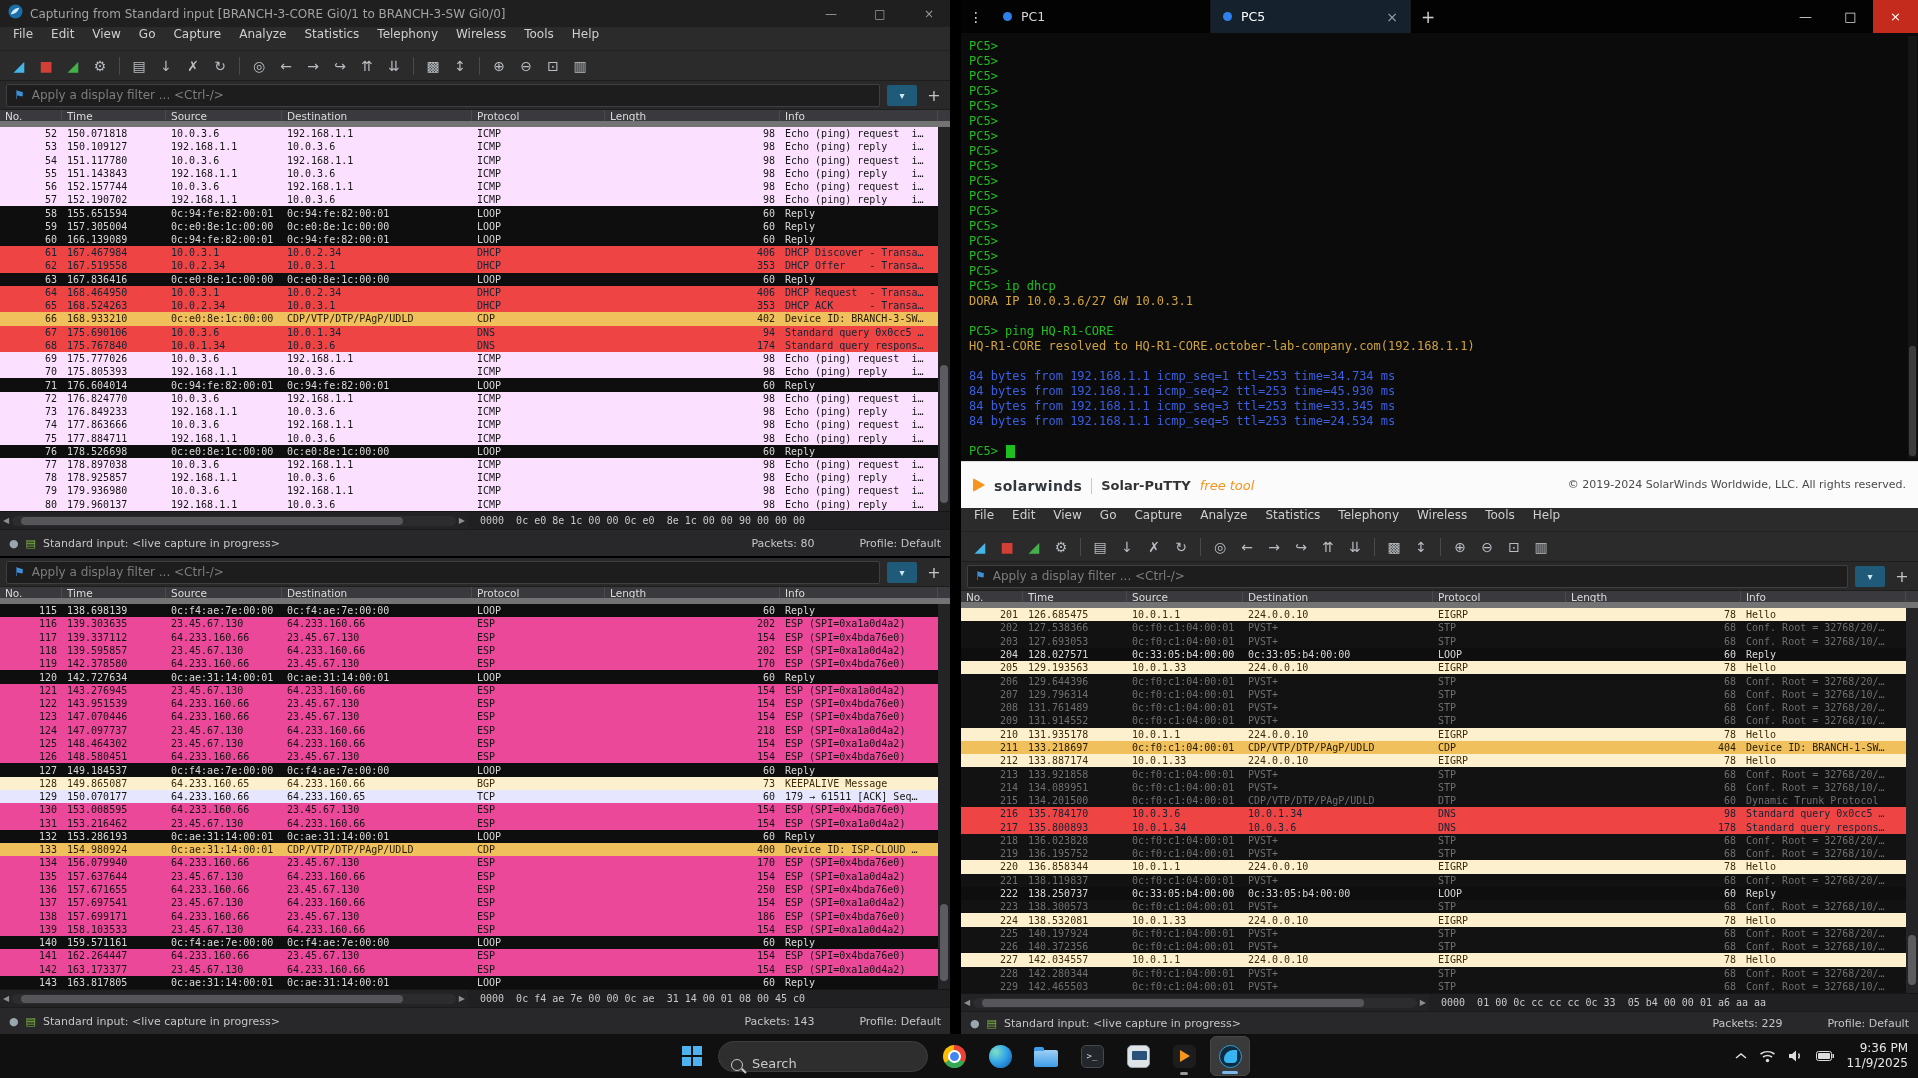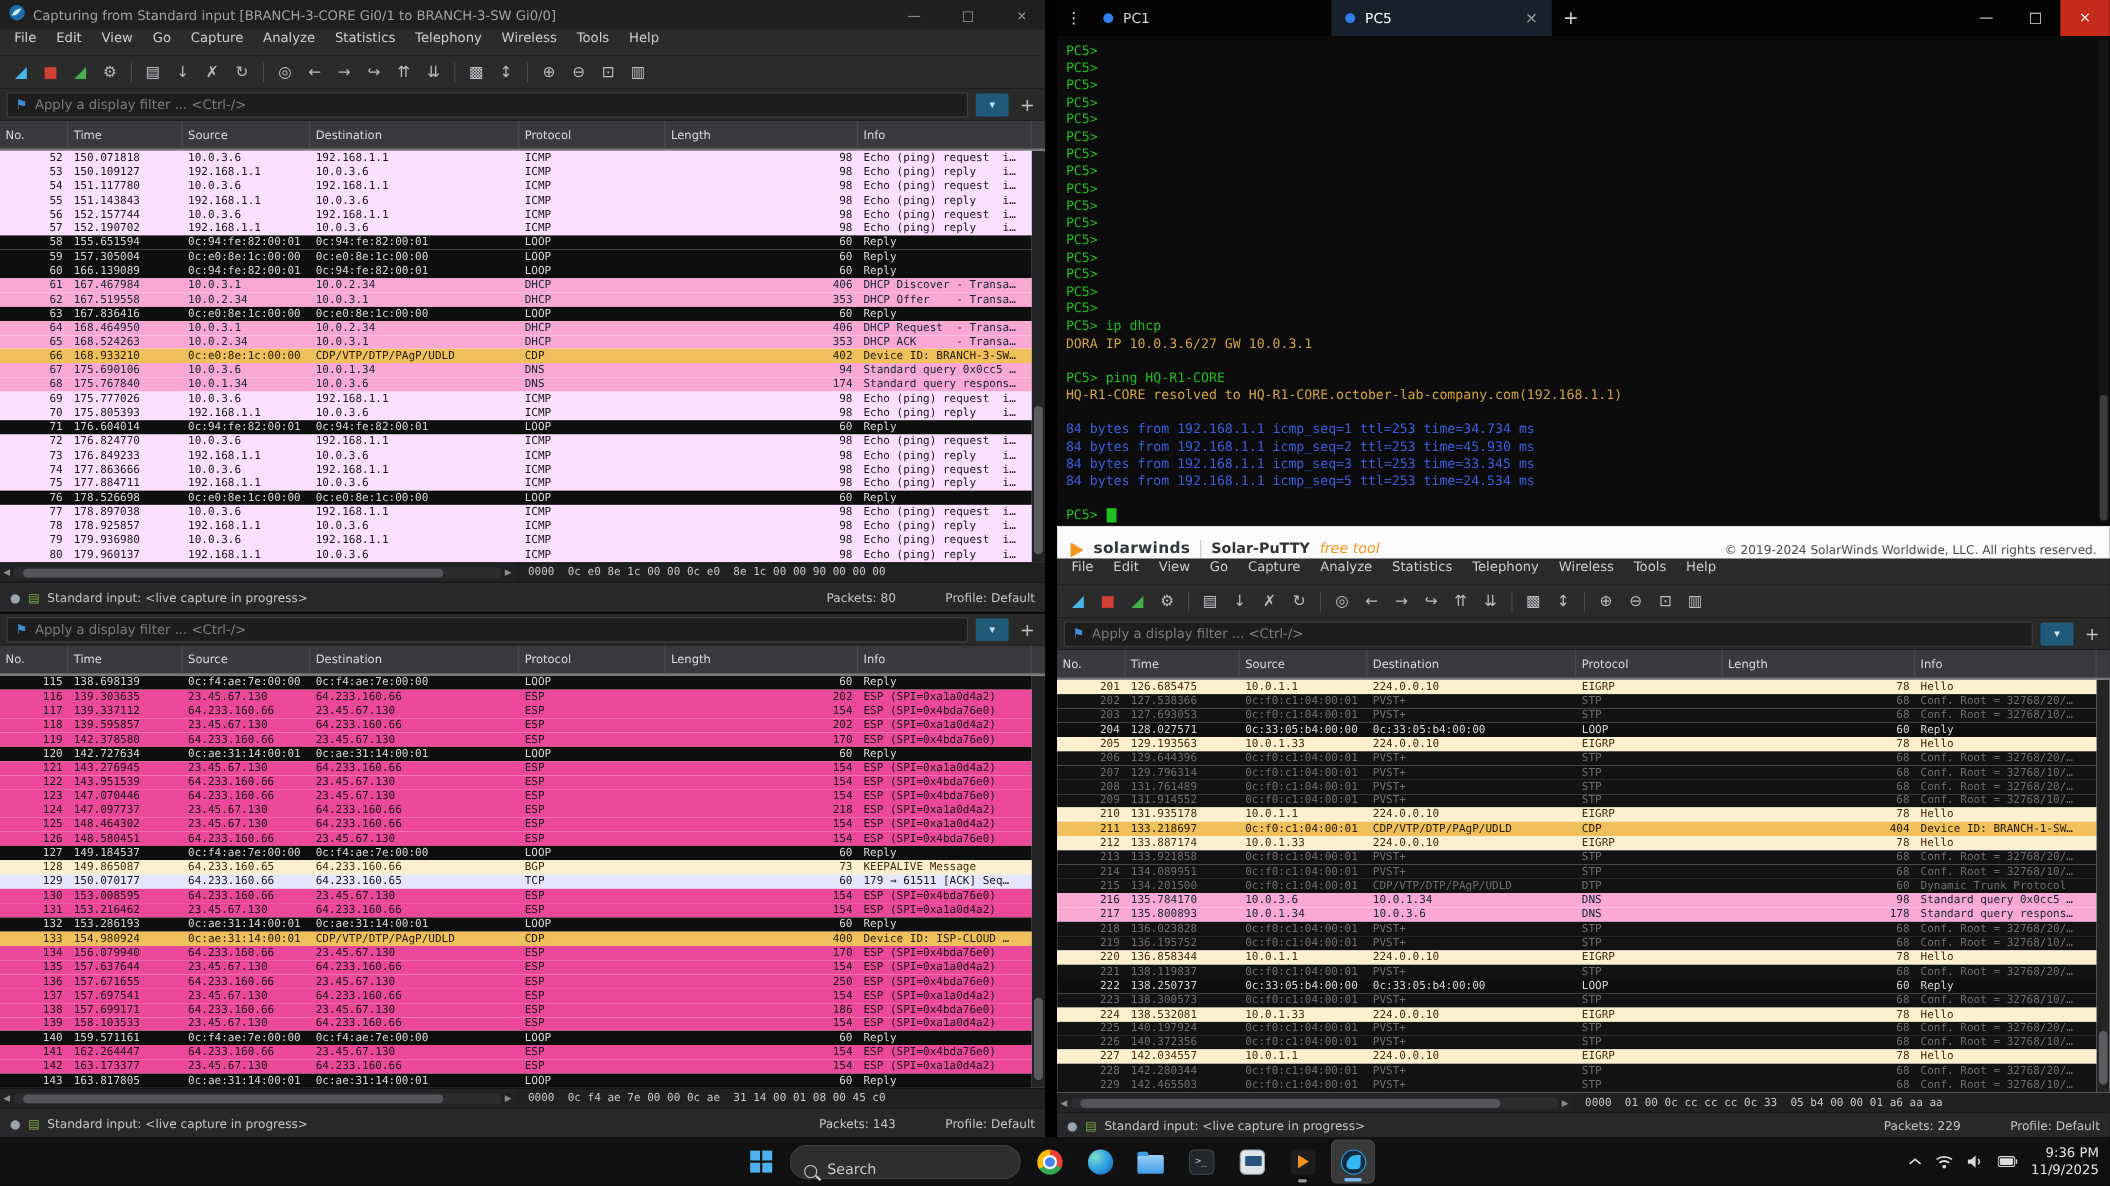--- a/index.html
+++ b/index.html
@@ -22,37 +22,37 @@
   .tb-icon{width:26px;height:24px;display:flex;align-items:center;justify-content:center;font-size:14px}
   .tb-sep{width:1px;height:18px;background:#4a4a4a;margin:0 5px}
   
   .filterbar{height:29px;flex:none;background:#29292a;display:flex;align-items:center;padding:3px 6px;gap:7px;border-bottom:1px solid #1d1d1d}
   .filter-input{flex:1;height:23px;background:#1d1d1e;border:1px solid #3f3f43;border-radius:2px;display:flex;align-items:center;padding:0 7px;gap:7px}
   .filter-flag{color:#3f8fd6;font-size:12px}
   .filter-ph{color:#7d7d7d;font-size:12px;white-space:nowrap;overflow:hidden}
   .filter-arrow{width:30px;height:21px;background:#1f5a78;border-radius:2px;color:#cfe8f4;font-size:10px;display:flex;align-items:center;justify-content:center}
   .filter-plus{color:#c4c4c4;font-size:16px;width:20px;text-align:center}
   
-  .pkt-header{height:27px;flex:none;background:#3a3a3e;display:flex;color:#dcdcdc;font-size:10.5px;border-bottom:2px solid #737373;padding-right:12px}
+  .pkt-header{height:17px;flex:none;background:#3a3a3e;display:flex;color:#dcdcdc;font-size:10.5px;border-bottom:6px solid #737373;padding-right:12px}
   .pkt-header .col{border-right:1px solid #4b4b4f}
   .col{height:100%;display:flex;align-items:center;padding:0 5px;overflow:hidden;white-space:pre}
   .c0{width:62px;flex:none;justify-content:flex-end}
   .pkt-header .c0{justify-content:flex-start}
   .c1{width:104px;flex:none}
   .c2{width:116px;flex:none}
   .c3{width:190px;flex:none}
   .c4{width:133px;flex:none}
   .c5{width:175px;flex:none;justify-content:flex-end}
   .pkt-header .c5{justify-content:flex-start}
   .c6{flex:1}
   .pkt-list{flex:1;display:flex;flex-direction:column;position:relative;background:#fff;padding-right:12px;overflow:hidden}
   .pkt-row{flex:1 1 0;min-height:0;display:flex;font-family:"DejaVu Sans Mono",monospace;font-size:10px}
   .rc-icmp{background:#fce0ff;color:#141414}
   .rc-loop{background:#0e0e0e;color:#d8d8d8}
-  .rc-blue{background:#f9a8d4;color:#102437}
+  .rc-blue{background:#ef4444;color:#102437}
   .rc-cdp{background:#efc05c;color:#241a02}
   .rc-esp{background:#ec4899;color:#141414}
   .rc-routing{background:#fdf0cf;color:#3c2c05}
   .rc-tcp{background:#e7e6ff;color:#141414}
   .rc-stp{background:#121212;color:#6f6f6f}
   .vscroll{position:absolute;top:0;right:0;bottom:0;width:12px;background:#242427}
   .vthumb{position:absolute;left:2px;right:2px;border-radius:4px;background:#5c5c60}
   #ws1 .vthumb{top:62%;height:36%}
   #ws2 .vthumb{top:78%;height:20%}
   #ws3 .vthumb{top:85%;height:13%}
@@ -82,21 +82,21 @@
   .tab-winbtns{margin-left:auto;display:flex;height:100%}
   .tab-winbtn{width:45px;height:100%;display:flex;align-items:center;justify-content:center;color:#d6d6d6;font-size:13px}
   .tab-winbtn.close{background:#c42b1c;color:#fff}
   .terminal{flex:1;position:relative;display:flex;flex-direction:column;background:#0b0b0b;padding:5px 14px 2px 8px}
   .tline{flex:1 1 0;min-height:0;display:flex;align-items:center;font-family:"DejaVu Sans Mono",monospace;font-size:12px}
   .tline span{white-space:pre}
   .tc-g{color:#1fbf1f}.tc-y{color:#d1a33c}.tc-b{color:#3a5fe0}
   .tcursor{display:inline-block;width:9px;height:13px;background:#1fbf1f;margin-left:1px}
   .term-scroll{position:absolute;right:1px;top:3px;bottom:3px;width:9px;background:#151515}
   .term-thumb{position:absolute;left:1px;right:1px;bottom:2px;height:26%;background:#3c3c3c;border-radius:3px}
-  .putty-footer{height:30px;flex:none;background:#fbfbfb;border-top:1px solid #ddd;display:flex;align-items:flex-end;padding:1px 12px;gap:9px}
+  .putty-footer{height:47px;flex:none;background:#fbfbfb;border-top:1px solid #ddd;display:flex;align-items:flex-start;padding:16px 12px;gap:9px}
   .sw-mark{width:0;height:0;border-left:12px solid #f7941d;border-top:7px solid transparent;border-bottom:7px solid transparent;border-radius:2px}
   .sw-brand{font-weight:bold;font-size:14px;color:#32373c;letter-spacing:.3px}
   .footer-div{width:1px;height:16px;background:#c9c9c9}
   .sw-product{font-size:13px;color:#333;font-weight:bold}
   .sw-tag{font-size:13px;color:#f7941d;font-style:italic}
   .sw-copy{margin-left:auto;font-size:11px;color:#4a4a4a}
   
   #taskbar{position:absolute;left:0;top:1034px;width:1918px;height:44px;background:#101010;display:flex;align-items:center}
   .tb-center{position:absolute;left:672px;display:flex;align-items:center;gap:6px;height:100%}
   .startbtn{width:40px;height:40px;display:flex;align-items:center;justify-content:center}

